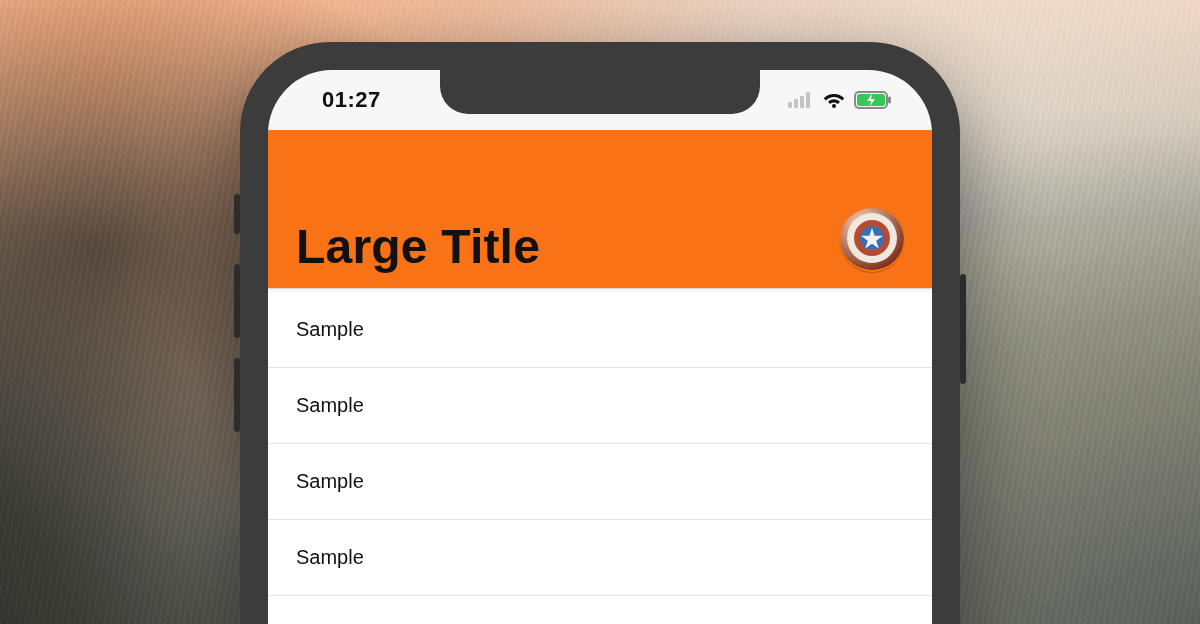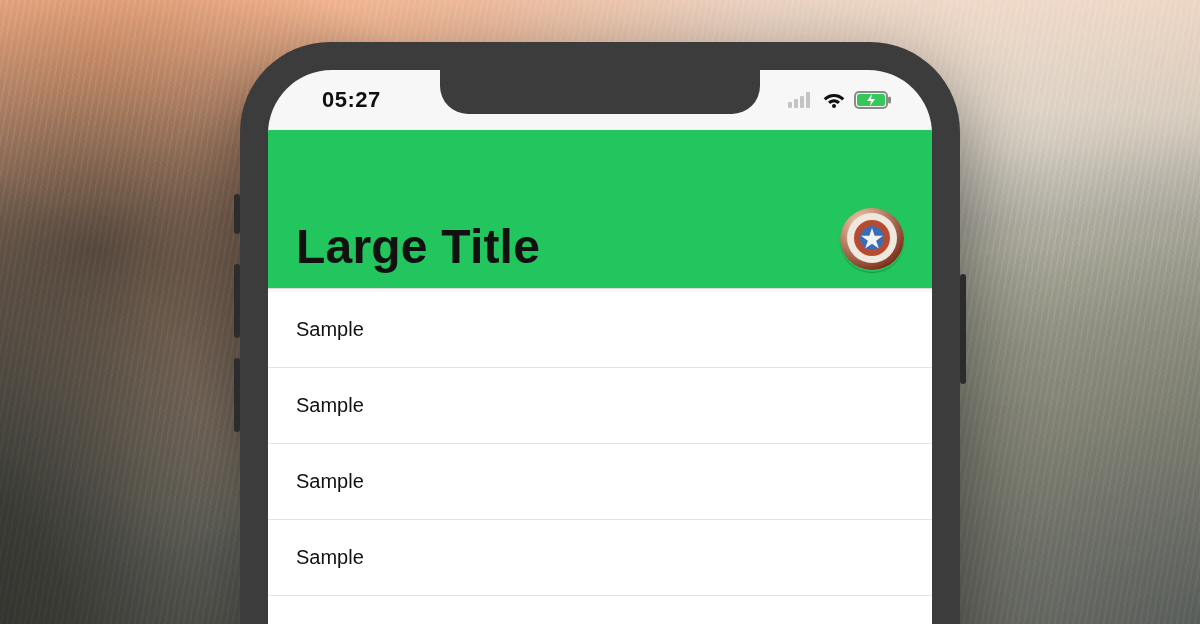--- a/index.html
+++ b/index.html
@@ -71,21 +71,21 @@
   .sb-time { font-size:22px; font-weight:600; letter-spacing:.5px; color:#111; margin-left:18px;}
   .sb-right { display:flex; align-items:center; gap:8px; margin-right:4px;}
   .sb-right svg { display:block; }
 
   
   .navarea {
     position:absolute; top:60px; left:0; right:0;
     padding:78px 28px 14px 28px;
     border-bottom:1px solid #d9d9d9;
     display:flex; align-items:flex-end; justify-content:space-between;
-    background:#22c55e;
+    background:#f97316;
   }
   .large-title { font-size:48px; font-weight:800; color:#111; letter-spacing:.2px;}
   .avatar-btn {
     width:64px; height:64px; border-radius:50%; overflow:hidden;
     display:flex; align-items:center; justify-content:center;
     box-shadow:0 1px 1px rgba(0,0,0,.25);
     margin-bottom:2px;
   }
 
   
@@ -107,21 +107,21 @@
 <div class="phone">
   <div class="side-btn l1"></div>
   <div class="side-btn l2"></div>
   <div class="side-btn l3"></div>
   <div class="side-btn r1"></div>
 
   <div class="screen">
     <div class="notch"></div>
 
     <div class="statusbar">
-      <span class="sb-time">05:27</span>
+      <span class="sb-time">01:27</span>
       <span class="sb-right">
 
         <span>
           <svg width="26" height="16" viewBox="0 0 26 16">
             <rect x="0" y="10" width="4" height="6" rx="1" fill="#c4c4c4"></rect>
             <rect x="6" y="7" width="4" height="9" rx="1" fill="#c4c4c4"></rect>
             <rect x="12" y="4" width="4" height="12" rx="1" fill="#c4c4c4"></rect>
             <rect x="18" y="0" width="4" height="16" rx="1" fill="#c4c4c4"></rect>
           </svg>
         </span>

